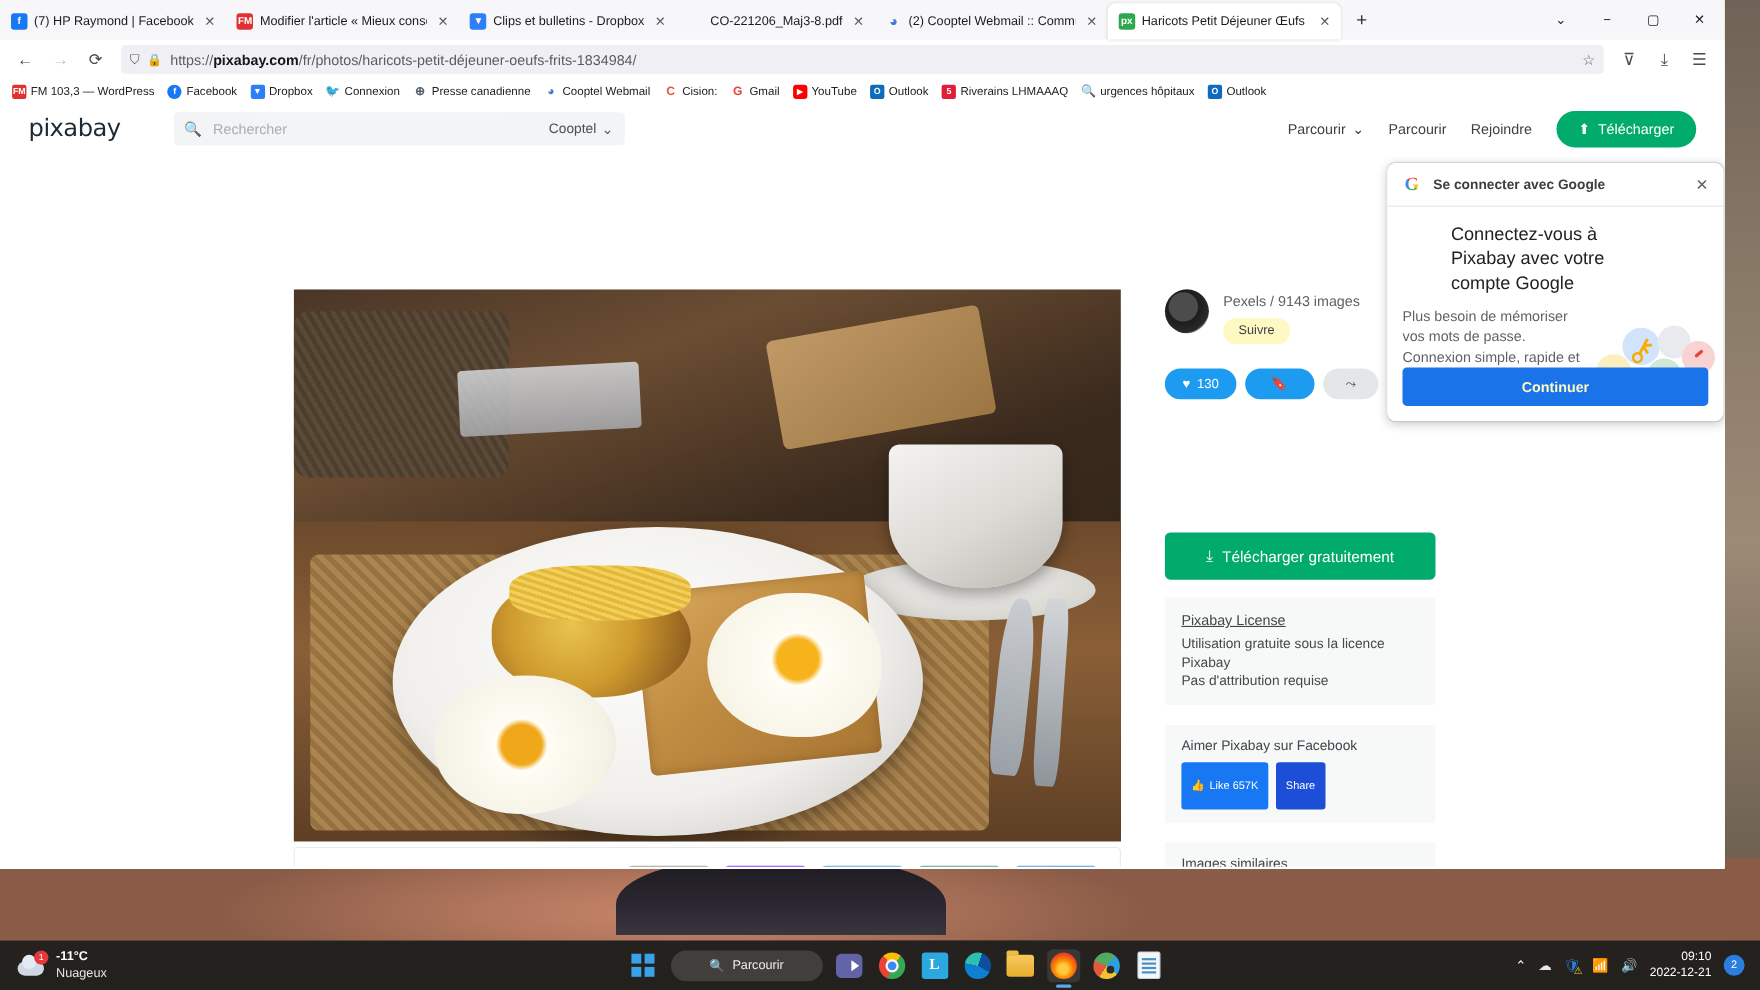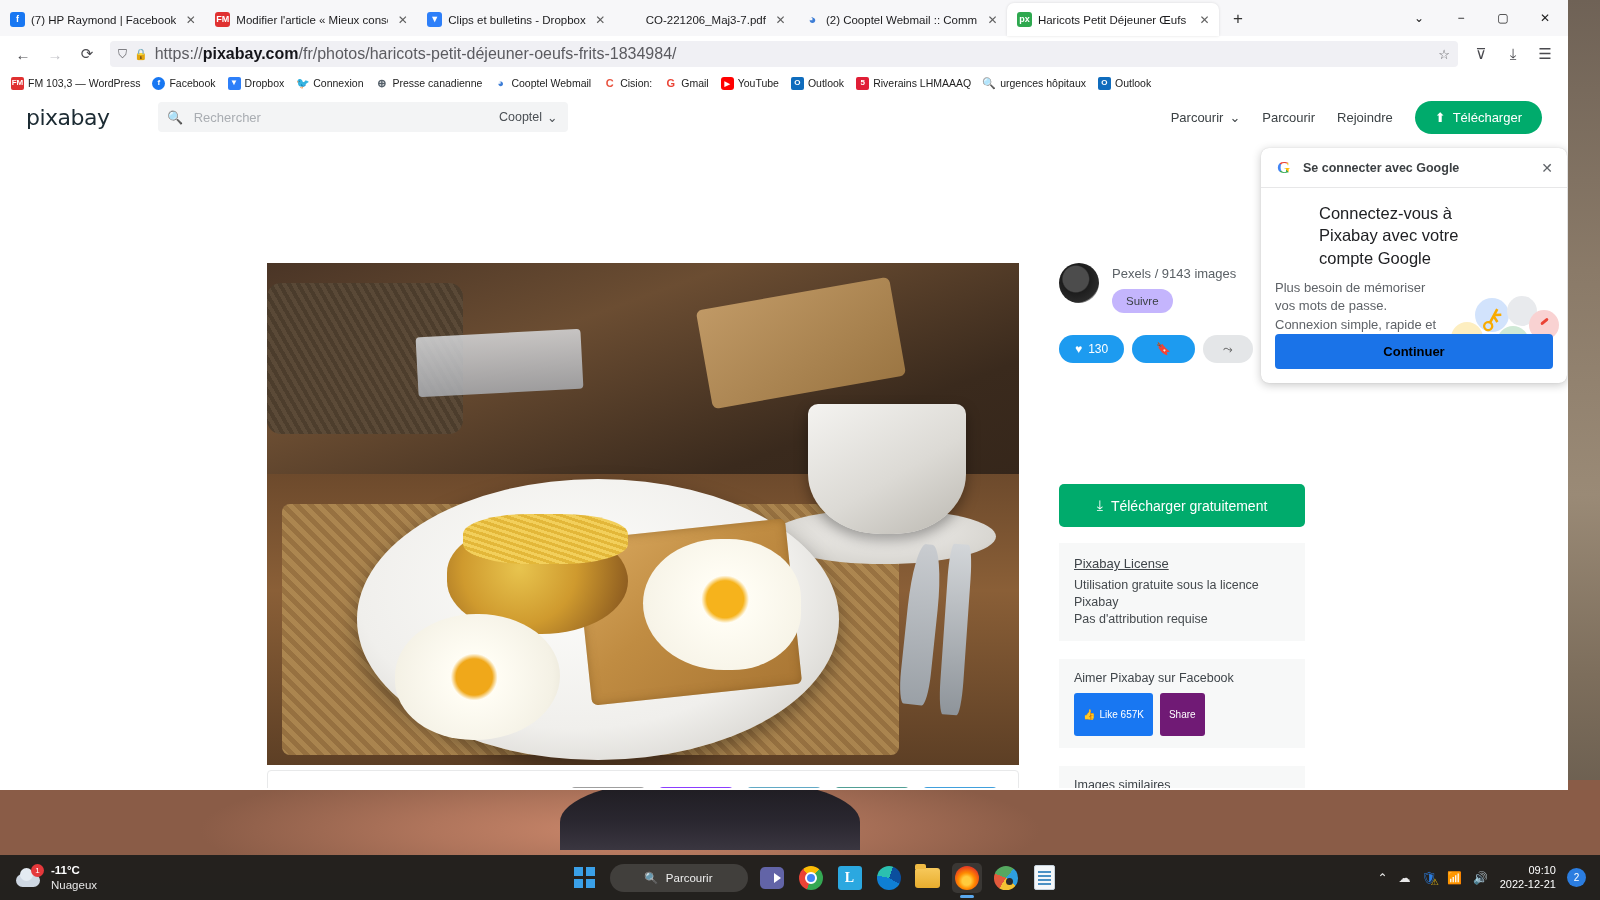--- a/index.html
+++ b/index.html
@@ -94,21 +94,21 @@
     width: 30px; height: 30px; display: flex; align-items: center; justify-content: center;
     color: #4a4a4f; font-size: 15px; border-radius: 4px;
   }
   .navbtn.disabled { color: #c3c3c8; }
   .urlbar {
     flex: 1; height: 26px; margin: 0 6px; background: #f0f0f4;
     border-radius: 4px; display: flex; align-items: center; padding: 0 8px; gap: 7px;
     min-width: 0;
   }
   .url-text {
-    flex: 1; font-size: 16px; color: #5b5b60; white-space: nowrap; overflow: hidden;
+    flex: 1; font-size: 13px; color: #5b5b60; white-space: nowrap; overflow: hidden;
   }
   .url-text b { color: #15151a; font-weight: 600; }
   .url-star { font-size: 13px; color: #5b5b60; }
   .navbar-right { display: flex; align-items: center; gap: 2px; }
 
   
   .bookmarks {
     height: 22px; display: flex; align-items: center;
     padding: 0 6px; gap: 2px; background: #fff; overflow: hidden;
   }
@@ -271,21 +271,21 @@
 
   
   .rightcol { position: absolute; left: 1059px; top: 123px; width: 246px; }
   .author-row { display: flex; align-items: flex-start; gap: 13px; }
   .avatar {
     width: 40px; height: 40px; border-radius: 50%; flex: 0 0 40px;
     background: radial-gradient(circle at 42% 40%, #4c4c4c 0 38%, #1d1d1d 42%, #2a2a2a 70%, #d8d8d8 76%, #e8e8e8 100%);
   }
   .author-name { font-size: 13px; color: #5b6166; padding-top: 3px; }
   .follow-btn {
-    margin-top: 8px; background: #c4b5fd; color: #3b4144;
+    margin-top: 8px; background: #fef9c3; color: #3b4144;
     border: none; font-size: 11.5px; padding: 6px 14px; border-radius: 14px;
   }
   .action-row { display: flex; gap: 8px; margin-top: 22px; }
   .act {
     height: 28px; border: none; border-radius: 14px;
     display: flex; align-items: center; justify-content: center; gap: 6px;
     font-size: 12px; color: #fff; background: #1d9bf0; padding: 0 16px;
   }
   .act.grey { background: #e4e6e8; color: #555; }
   .dl-btn {
@@ -296,21 +296,21 @@
   .lic-box { margin-top: 16px; background: #f7f8f8; padding: 13px 15px; }
   .lic-title { font-size: 13px; color: #3f454a; text-decoration: underline; }
   .lic-line { font-size: 12.5px; color: #44494d; margin-top: 6px; line-height: 1.35; }
   .fb-box { margin-top: 18px; background: #f7f8f8; padding: 12px 15px; }
   .fb-title { font-size: 12.5px; color: #3f454a; }
   .fb-btns { display: flex; gap: 7px; margin-top: 8px; }
   .fb-like {
     background: #1877f2; color: #fff; font-size: 10px; padding: 4px 9px;
     border-radius: 3px; display: flex; align-items: center; gap: 4px; border: none;
   }
-  .fb-share { background: #701a75; color: #fff; font-size: 10px; padding: 16px 9px; border-radius: 3px; border: none; }
+  .fb-share { background: #1d4ed8; color: #fff; font-size: 10px; padding: 16px 9px; border-radius: 3px; border: none; }
   .sim-box { margin-top: 18px; background: #f7f8f8; padding: 12px 15px 0; }
   .sim-title { font-size: 12.5px; color: #3f454a; }
   .sim-grid { display: grid; grid-template-columns: 1fr 1fr; gap: 9px; margin-top: 10px; }
   .sim-thumb { height: 64px; border-radius: 2px; }
   .sim-1 { background: radial-gradient(circle at 34% 40%, #d9521e 0 16%, #b33f14 24%, #2b2b2b 60%, #1a1a1a 100%); }
   .sim-2 { background: linear-gradient(150deg, #dfe8e2 0%, #cdd8cb 40%, #8d9a85 75%, #6c705f 100%); }
 
   
   .gdlg {
     position: absolute; left: 1261px; top: 148px; width: 306px; height: 235px;
@@ -343,21 +343,21 @@
   .a5 { left: 46px; top: 30px; width: 32px; height: 32px; background: #cfe9d6; }
   .a-key {
     position: absolute; left: 30px; top: 8px; font-size: 30px; color: #f9ab00;
     transform: rotate(28deg); line-height: 1;
   }
   .a-tri1 { position: absolute; left: 10px; top: 38px; font-size: 14px; color: #f9ab00; line-height:1; }
   .a-tri2 { position: absolute; left: 56px; top: 40px; font-size: 14px; color: #34a853; line-height:1; }
   .a-dash { position: absolute; left: 89px; top: 24px; width: 9px; height: 3px; background: #ea4335; border-radius: 2px; transform: rotate(-40deg); }
   .gdlg-btn {
     position: absolute; left: 14px; bottom: 14px; width: 278px;
-    background: #1a73e8; color: #000000; border: none;
+    background: #1a73e8; color: #fef9c3; border: none;
     font-size: 13px; font-weight: bold; padding: 10px 0; border-radius: 4px;
   }
 
   
   .taskbar {
     position: absolute; left: 0; bottom: 0; width: 1600px; height: 45px;
     background: rgba(32,30,28,0.94);
     display: flex; align-items: center;
   }
   .weather { display: flex; align-items: center; gap: 9px; padding-left: 16px; width: 250px; }
@@ -457,21 +457,21 @@
         </div>
 
         <div class="tab">
           <span class="fav fav-db">▼</span>
           <span class="tab-title">Clips et bulletins - Dropbox</span>
           <span class="tclose">✕</span>
         </div>
 
         <div class="tab">
           <span class="fav fav-pdf"></span>
-          <span class="tab-title">CO-221206_Maj3-7.pdf</span>
+          <span class="tab-title">CO-221206_Maj3-8.pdf</span>
           <span class="tclose">✕</span>
         </div>
 
         <div class="tab">
           <span class="fav fav-coop" style="color:#3d7dd6;font-size:13px;">◕</span>
           <span class="tab-title">(2) Cooptel Webmail :: Commu</span>
           <span class="tclose">✕</span>
         </div>
 
         <div class="tab active">

